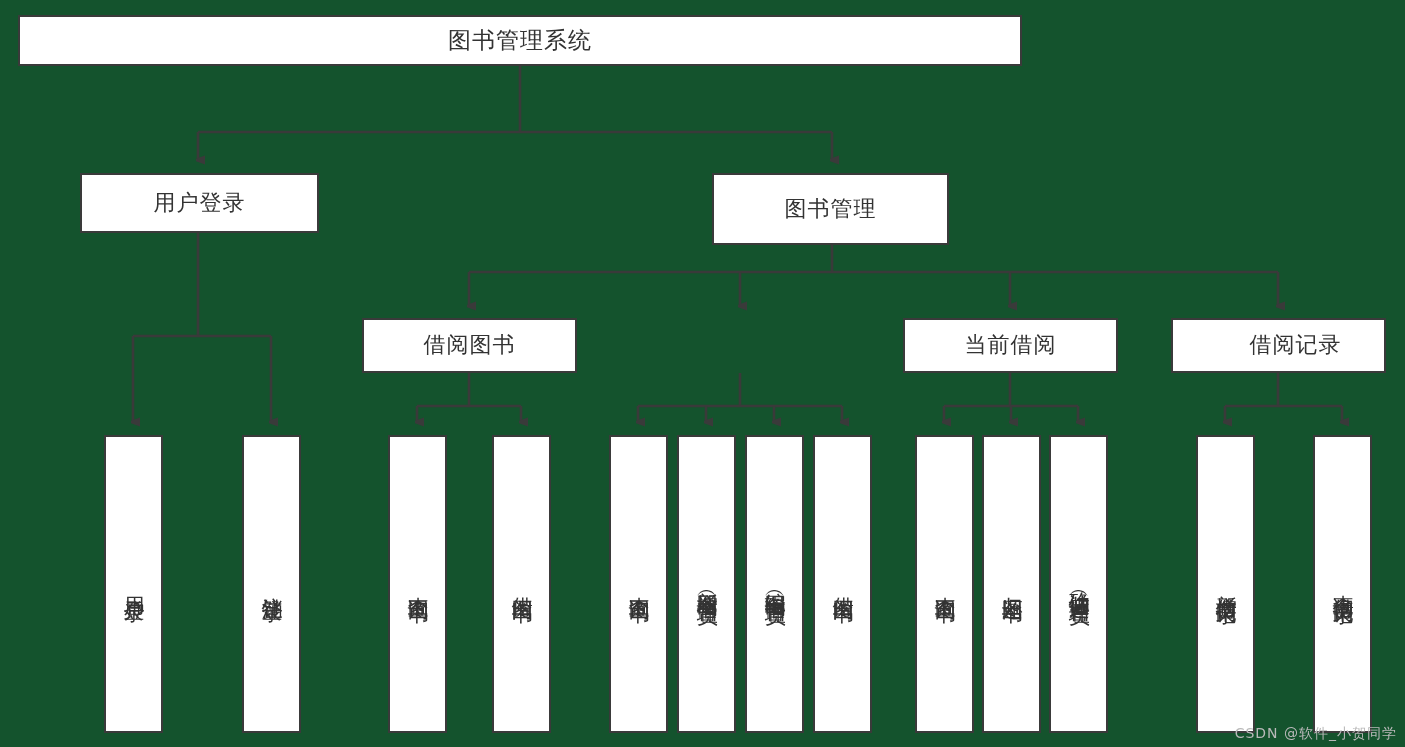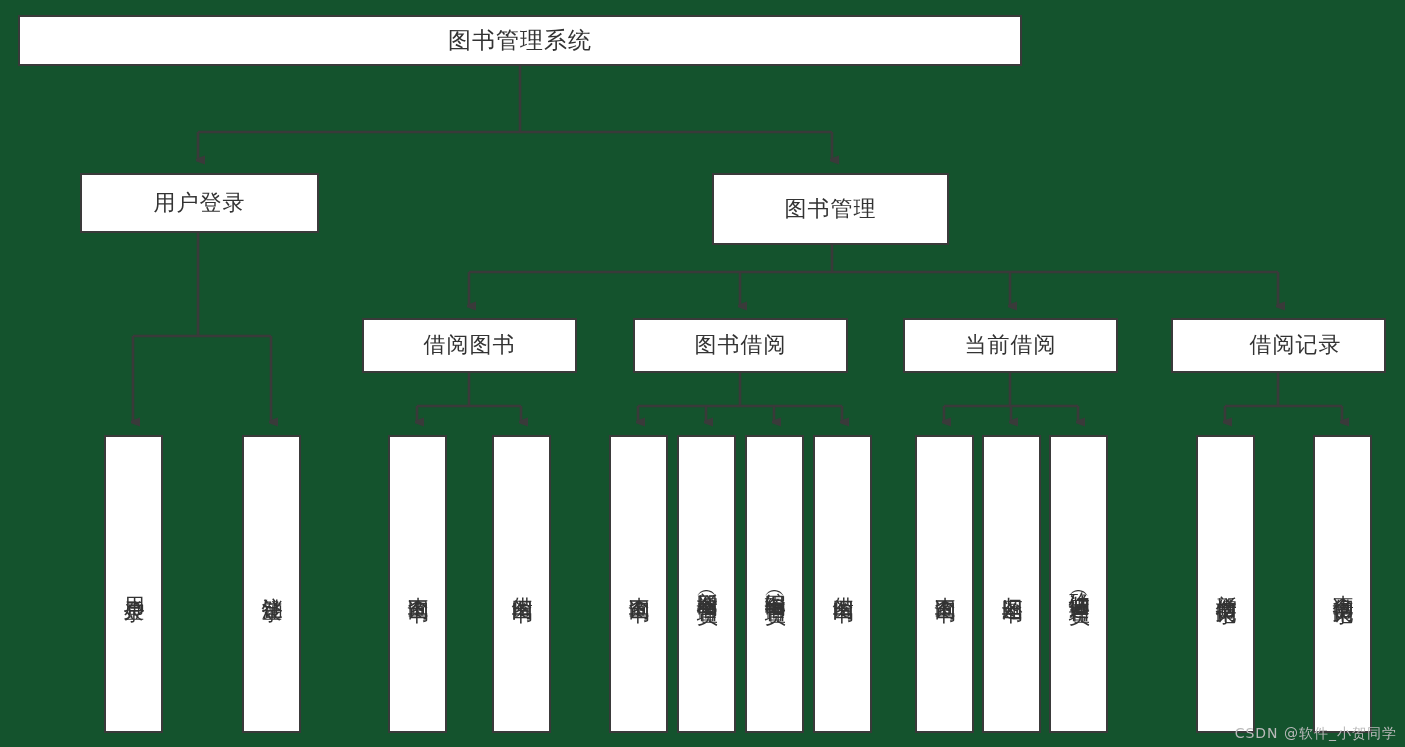--- a/index.html
+++ b/index.html
@@ -136,23 +136,20 @@
   <div class="node node-h" style="left:80px; top:173px; width:239px; height:60px;">
     <span>用户登录</span>
   </div>
   <div class="node node-h" style="left:712px; top:173px; width:237px; height:72px;">
     <span>图书管理</span>
   </div>
 
   <div class="node node-h" style="left:362px; top:318px; width:215px; height:55px;">
     <span>借阅图书</span>
   </div>
-  <div class="node node-h" style="left:633px; top:318px; width:215px; height:55px;">
-    <span>图书借阅</span>
-  </div>
   <div class="node node-h" style="left:903px; top:318px; width:215px; height:55px;">
     <span>当前借阅</span>
   </div>
   <div class="node node-h" style="left:1171px; top:318px; width:215px; height:55px;padding-left:34px;">
     <span>借阅记录</span>
   </div>
 
   <div class="node node-v" style="left:104px; top:435px; width:59px; height:298px;">
     <span class="vtext">用户登录</span>
   </div>

